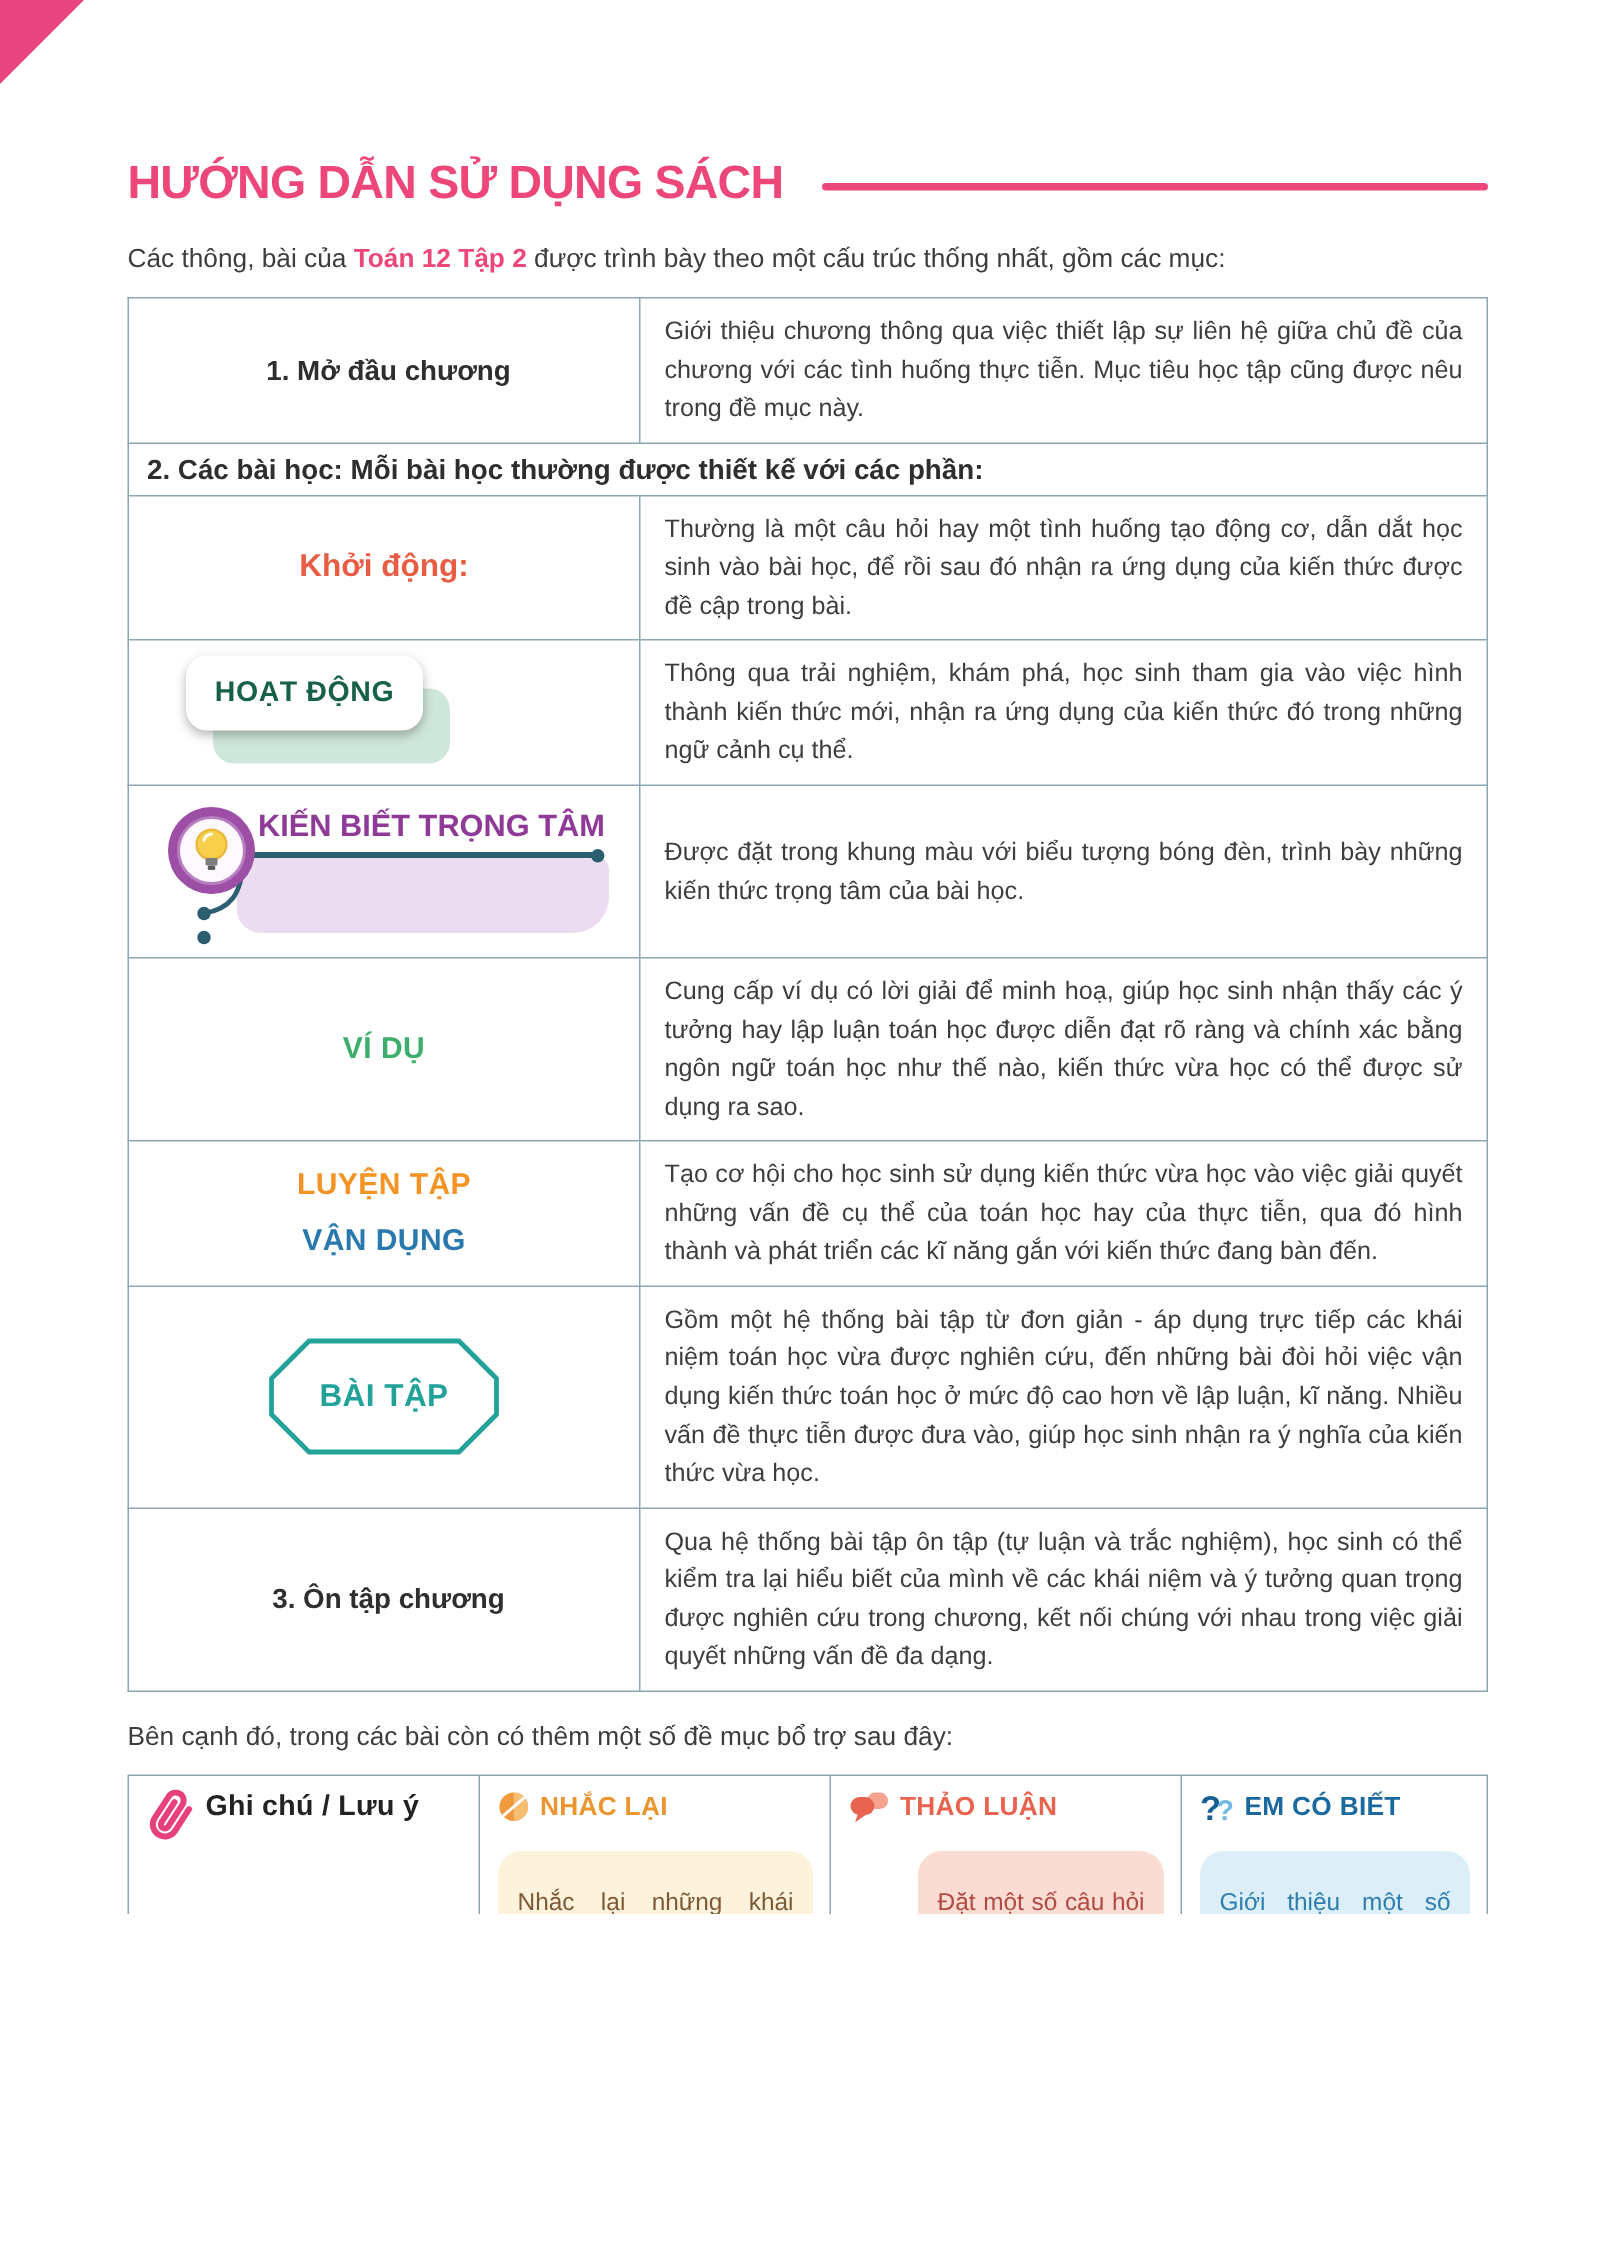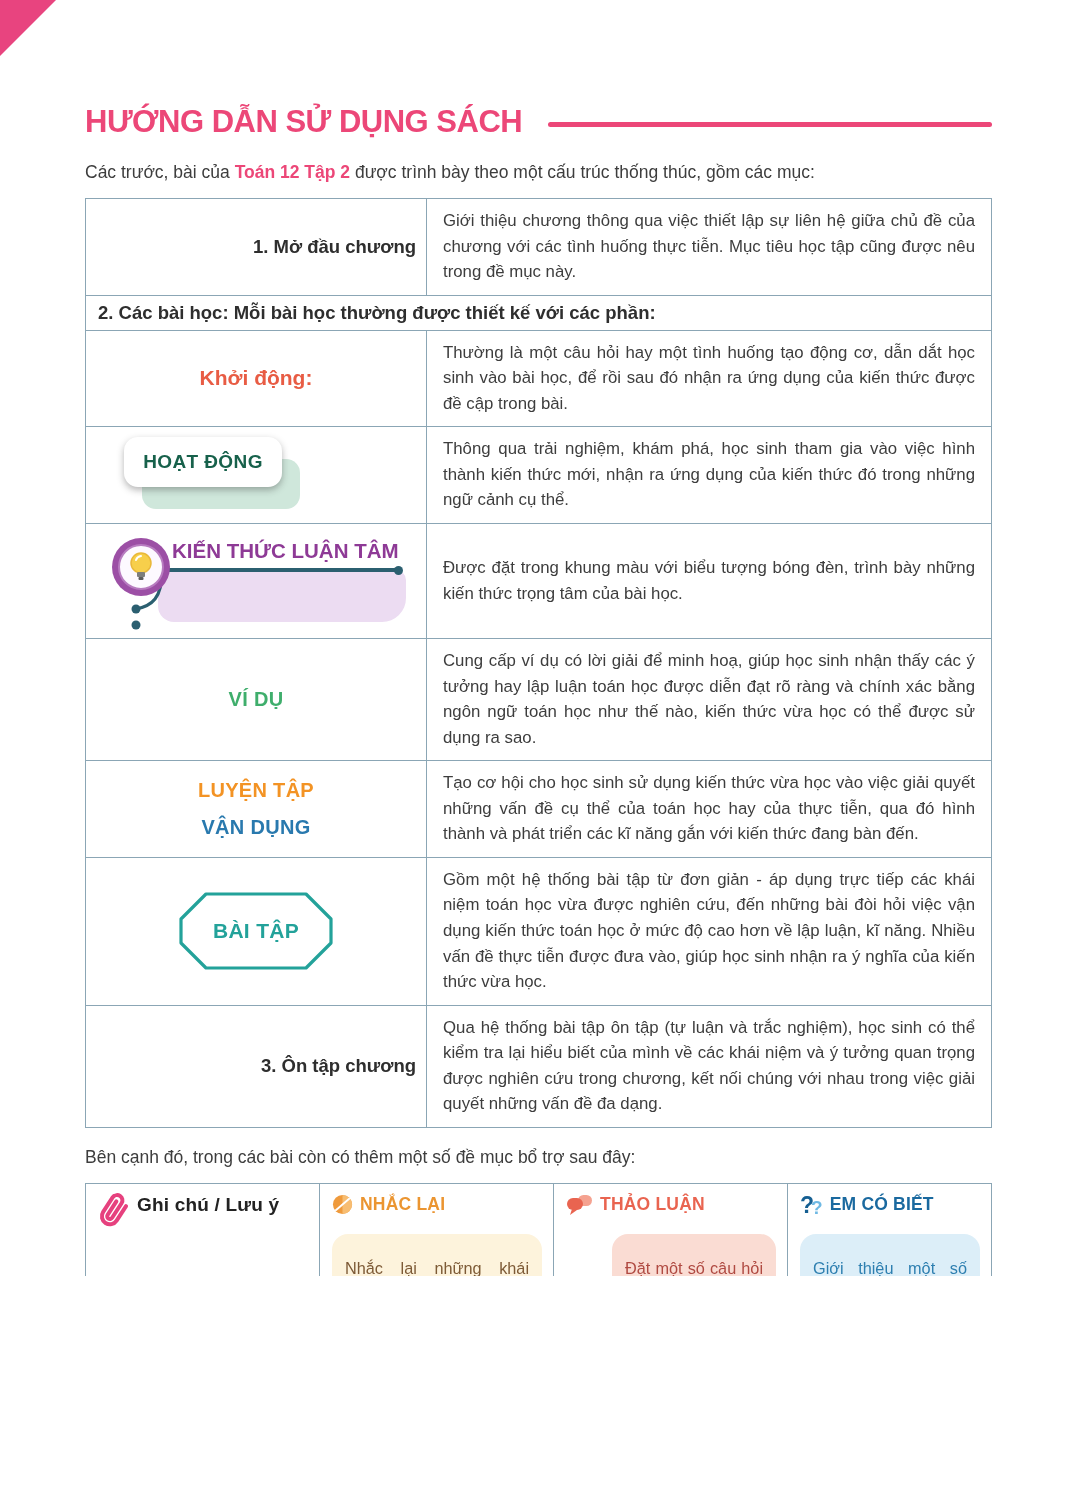--- a/index.html
+++ b/index.html
@@ -18,21 +18,21 @@
   .page-title { color:#ec4778; font-size:31px; font-weight:800; letter-spacing:-0.5px; white-space:nowrap; }
   .title-rule { flex:1; height:5px; background:#ec4778; border-radius:3px; margin-top:4px; }
 
   .intro { margin-top:22px; font-size:17.5px; color:#3d3d3d; }
   .intro b.hl { color:#ec4778; font-weight:700; }
 
   
   table.main { width:100%; border-collapse:collapse; margin-top:15px; table-layout:fixed; }
   table.main td { border:1.6px solid #8ba6b5; vertical-align:middle; }
   td.lbl { width:341px; text-align:center; padding:8px 10px; }
-  td.lbl.left { text-align:right; padding-left:16px; }
+  td.lbl.left { text-align:center; padding-left:16px; }
   .lbl-bold { font-weight:700; font-size:18.5px; color:#2e2e2e; }
   td.desc { padding:9px 16px 10px 16px; }
   .desc-text { font-size:16.8px; line-height:1.52; text-align:justify; color:#3d3d3d; display:block; }
   td.section-hd { padding:6px 12px; font-weight:700; font-size:18.5px; color:#2e2e2e; }
 
   .khoi-dong { color:#e85c44; font-weight:700; font-size:21px; }
   .vi-du { color:#3fae6c; font-weight:700; font-size:20px; letter-spacing:.3px; }
   .luyen-tap { color:#f39324; font-weight:700; font-size:20px; letter-spacing:.3px; }
   .van-dung { color:#2979ae; font-weight:700; font-size:20px; letter-spacing:.3px; margin-top:14px; }
 
@@ -89,21 +89,21 @@
 <div class="page">
   <div class="corner-tri"></div>
 
   <div class="content">
 
     <div class="title-row">
       <div class="page-title">HƯỚNG DẪN SỬ DỤNG SÁCH</div>
       <div class="title-rule"></div>
     </div>
 
-    <p class="intro"><span>Các trước, bài của </span><b class="hl">Toán 12 Tập 2</b><span> được trình bày theo một cấu trúc thống thúc, gồm các mục:</span></p>
+    <p class="intro"><span>Các thông, bài của </span><b class="hl">Toán 12 Tập 2</b><span> được trình bày theo một cấu trúc thống nhất, gồm các mục:</span></p>
 
     <table class="main">
       <colgroup>
           <col style="width:341px">
           <col>
         </colgroup>
 
       <tbody>
           <tr>
         <td class="lbl left"><span class="lbl-bold">1. Mở đầu chương</span></td>
@@ -152,21 +152,21 @@
             <div class="kttt-circle">
               <div class="kttt-circle-inner">
                 <svg width="26" height="32" viewBox="0 0 26 32">
                   <circle cx="13" cy="12" r="10" fill="#f7cf4b" stroke="#e9b83a" stroke-width="1.5"></circle>
                   <path d="M8 9 a6 6 0 0 1 5 -4" stroke="#ffffff" stroke-width="2" fill="none" stroke-linecap="round"></path>
                   <rect x="9" y="21" width="8" height="5" rx="1" fill="#7d7d7d"></rect>
                   <rect x="10.5" y="26" width="5" height="3" rx="1" fill="#5c5c5c"></rect>
                 </svg>
               </div>
             </div>
-            <div class="kttt-title">KIẾN THỨC LUẬN TÂM</div>
+            <div class="kttt-title">KIẾN BIẾT TRỌNG TÂM</div>
           </div>
         </td>
         <td class="desc">
               <span class="desc-text">Được đặt trong khung màu với biểu tượng bóng đèn, trình bày những kiến thức trọng tâm của bài học.</span>
             </td>
       </tr>
 
       <tr>
         <td class="lbl"><span class="vi-du">VÍ DỤ</span></td>
         <td class="desc">

